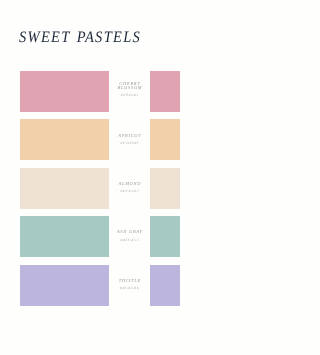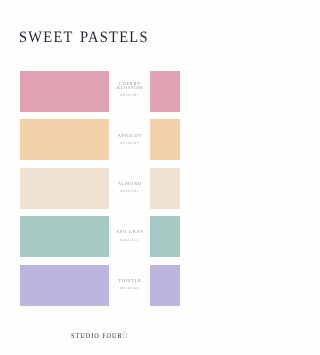--- a/index.html
+++ b/index.html
@@ -1,21 +1,21 @@
 <!DOCTYPE html>
 <html><head>
 <meta charset="utf-8">
 <title>Sweet Pastels Palette Card</title>
 <style>
   html,body{margin:0;padding:0;}
   body{width:200px;height:355px;background:#fefefc;
        font-family:"Liberation Serif",serif;overflow:hidden;
        -webkit-font-smoothing:antialiased;text-rendering:geometricPrecision;}
 
-  .card{position:relative;width:200px;height:289px;background:#fefefc;will-change:transform;}
+  .card{position:relative;width:200px;height:289px;background:#fefefc;will-change:transform;font-style:italic;}
 
   
   .title{position:absolute;left:19px;top:32.4px;
          font-size:15.9px;line-height:12px;letter-spacing:1.42px;word-spacing:1.6px;
          color:#1b2738;white-space:nowrap;
          transform:scaleX(0.912);transform-origin:0 0;}
 
   
   .rows{position:absolute;left:20px;top:70.8px;width:160px;}
   .row{position:relative;height:41.2px;margin-bottom:7.25px;}
@@ -86,17 +86,14 @@
       <div class="row">
     <div class="sw-l" style="background: rgb(188, 181, 222);"></div>
     <div class="sw-r" style="background: rgb(188, 181, 222);"></div>
     <div class="lbl">
       <div class="nm one">THISTLE</div>
       <div class="hx one">#BCB5DE</div>
     </div>
   </div>
     </div>
 
-  <div class="footer">
-      <span class="finner"><span class="fbrand">STUDIO FOUR</span><span class="fmark">Ö</span></span>
-    </div>
 
 </div>
 
 </body></html>

